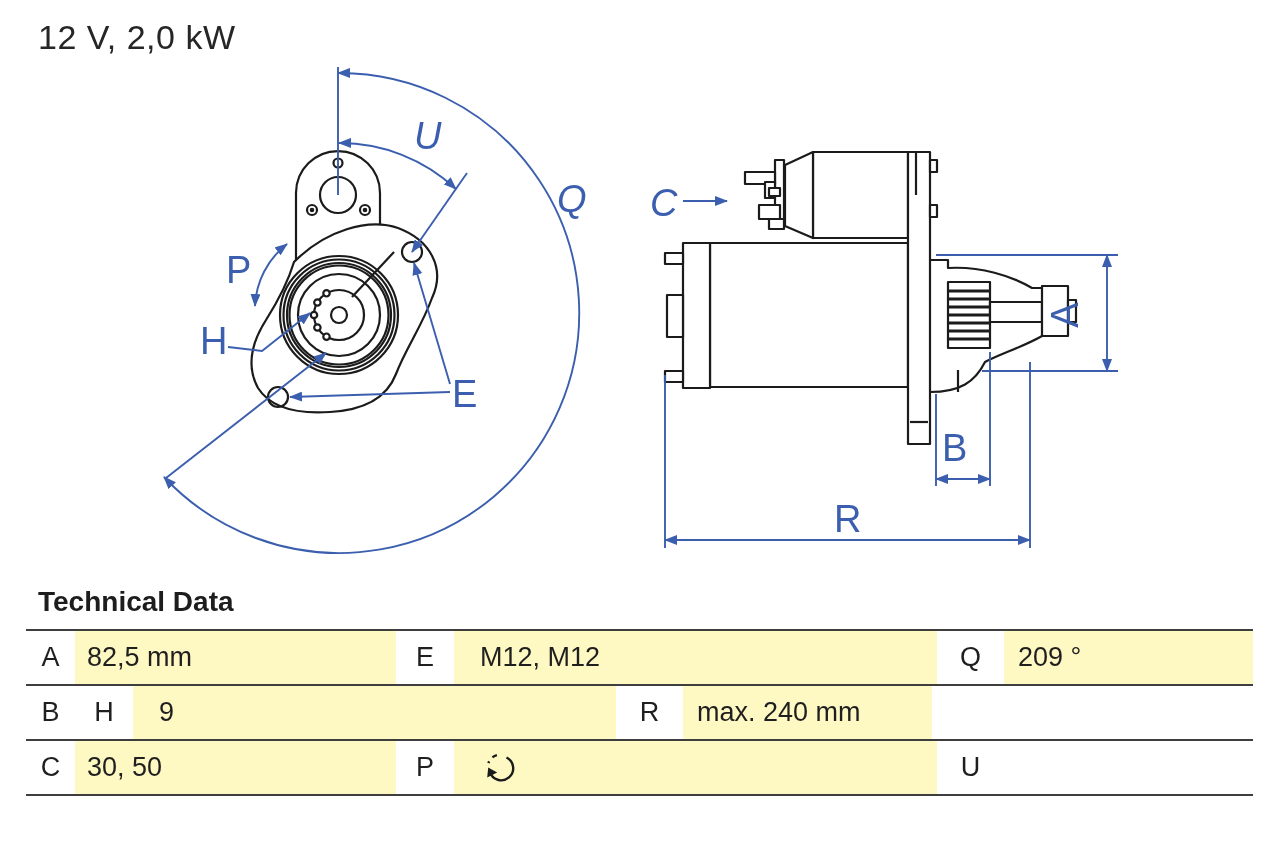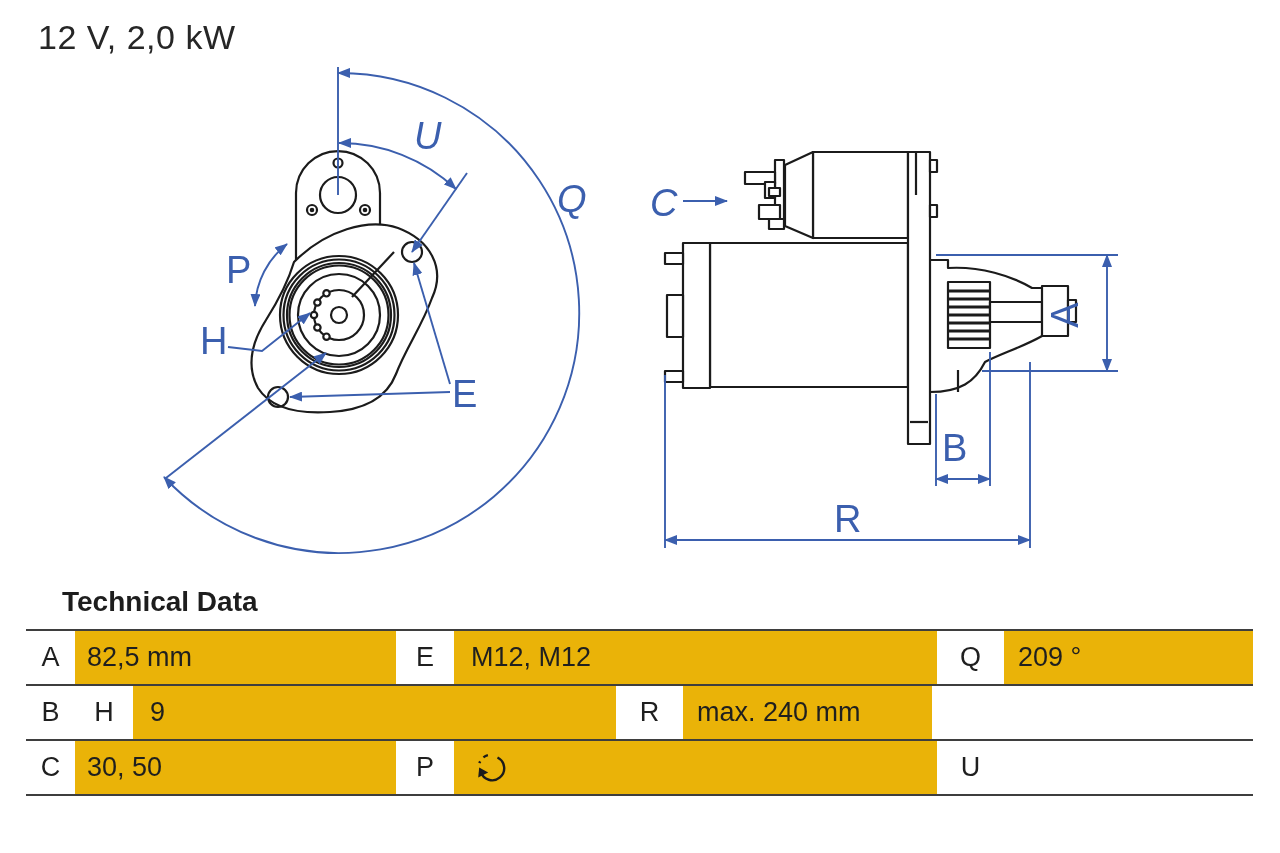--- a/index.html
+++ b/index.html
@@ -1,28 +1,28 @@
 <!DOCTYPE html>
 <html><head>
 <meta charset="utf-8">
 <style>
   html,body{margin:0;padding:0;background:#ffffff;}
   body{width:1280px;height:853px;position:relative;overflow:hidden;
        font-family:"Liberation Sans",sans-serif;color:#1f1f1f;}
   .page-title{position:absolute;left:38px;top:18px;font-size:34px;font-weight:400;
               letter-spacing:.5px;color:#262626;}
   #drawing{position:absolute;left:0;top:0;}
-  .tech-heading{position:absolute;left:38px;top:586px;font-size:28px;font-weight:700;color:#1d1d1d;margin-left:24px;}
+  .tech-heading{position:absolute;left:38px;top:586px;font-size:28px;font-weight:700;color:#1d1d1d;}
   .tech-table{position:absolute;left:26px;top:629px;width:1227px;border-bottom:2px solid #3e3e3e;}
   .t-row{display:flex;height:55px;border-top:2px solid #3e3e3e;box-sizing:border-box;}
   .t-row>div{display:flex;align-items:center;font-size:27px;box-sizing:border-box;}
   .kc{justify-content:center;background:#ffffff;}
-  .vc{background:#eab308;}
+  .vc{background:#fef9c3;}
   .k1{width:49px;} .v1{width:321px;padding-left:12px;}
-  .k2{width:58px;} .v2{width:483px;padding-left:17px;}
+  .k2{width:58px;} .v2{width:483px;padding-left:26px;}
   .k3{width:67px;} .v3{width:249px;padding-left:14px;}
   .lbl{font-size:38px;fill:#3b5fae;font-weight:400;}
   .lbl-i{font-style:italic;}
 </style>
 </head>
 <body>
 
 <div class="page-title">12 V, 2,0 kW</div>
 
 <svg id="drawing" width="1280" height="580" viewBox="0 0 1280 580">

